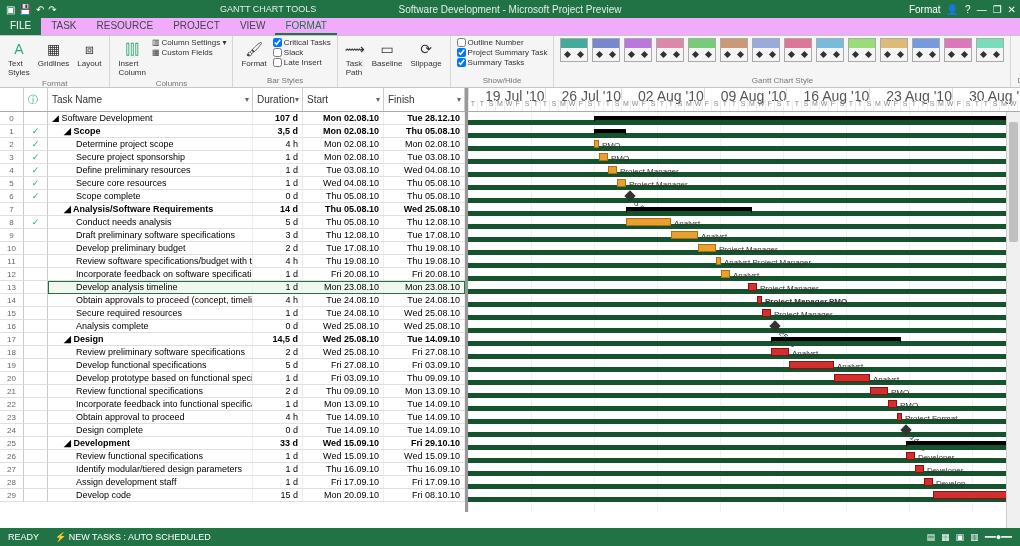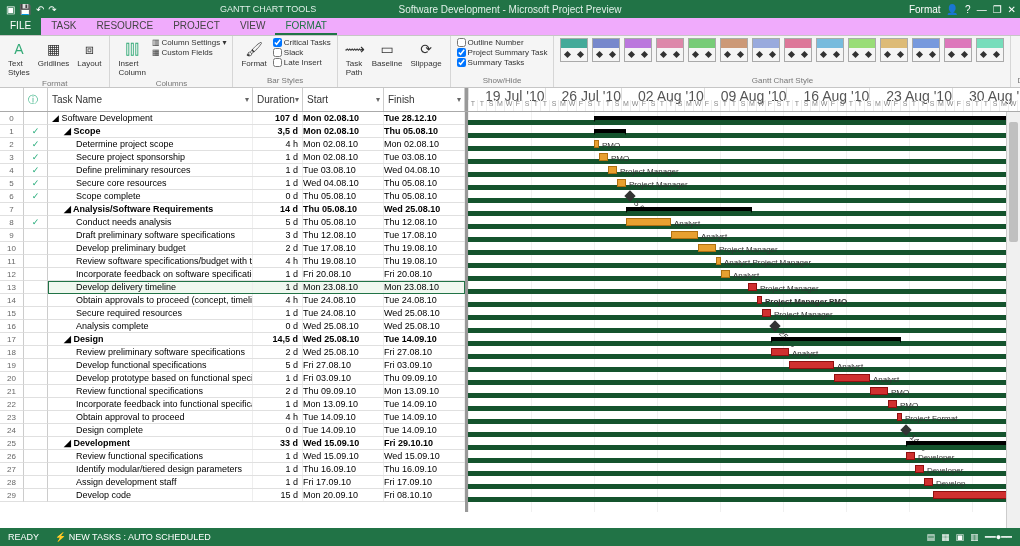--- a/index.html
+++ b/index.html
@@ -45,21 +45,21 @@
 .indicators div{height:13px;border-bottom:1px solid #e0e0e0;border-right:1px solid #ccc;text-align:center;line-height:13px;color:#2a7;font-size:9px}
 .task-table{flex:0 0 417px;border-right:3px solid #999}
 .trow{height:13px;display:flex;border-bottom:1px solid #e0e0e0}
 .trow.sel{outline:1px solid #217346;outline-offset:-1px;background:#f0f8f0}
 .trow .tname{flex:0 0 205px;border-right:1px solid #eee;padding-left:4px;white-space:nowrap;overflow:hidden;font-size:9px;line-height:13px}
 .trow .tname.l0{font-weight:normal;padding-left:4px}
 .trow .tname.l1{font-weight:bold;padding-left:16px}
 .trow .tname.l2{padding-left:28px}
 .trow .tdur{flex:0 0 50px;border-right:1px solid #eee;text-align:right;padding-right:4px;font-size:9px;line-height:13px}
 .trow .tdur.bold{font-weight:bold}
-.trow .tstart,.trow .tfinish{flex:0 0 81px;border-right:1px solid #eee;padding-right:4px;font-size:9px;line-height:13px;white-space:nowrap}
+.trow .tstart,.trow .tfinish{flex:0 0 81px;border-right:1px solid #eee;text-align:right;padding-right:4px;font-size:9px;line-height:13px;white-space:nowrap}
 .trow .tstart.bold,.trow .tfinish.bold{font-weight:bold}
 .gantt-body{flex:1;position:relative;overflow:hidden}
 .gantt-row{height:13px;border-bottom:5px solid #14532d;position:relative}
 .gbar{position:absolute;height:8px;top:2px}
 .gbar.summary{height:4px;top:4px;background:#000}
 .gbar.summary::before,.gbar.summary::after{content:"";position:absolute;top:0;width:0;height:0;border-top:6px solid #000}
 .gbar.summary::before{left:0;border-right:4px solid transparent}
 .gbar.summary::after{right:0;border-left:4px solid transparent}
 .gbar.task{background:#e8a030;border:1px solid #b07010}
 .gbar.crit{background:#d03030;border:1px solid #901010}
@@ -532,21 +532,21 @@
         <div class="tstart">Thu 19.08.10</div>
         <div class="tfinish">Thu 19.08.10</div>
       </div>
       <div class="trow">
         <div class="tname l2">Incorporate feedback on software specifications</div>
         <div class="tdur">1 d</div>
         <div class="tstart">Fri 20.08.10</div>
         <div class="tfinish">Fri 20.08.10</div>
       </div>
       <div class="trow sel">
-        <div class="tname l2">Develop delivery timeline</div>
+        <div class="tname l2">Develop analysis timeline</div>
         <div class="tdur">1 d</div>
         <div class="tstart">Mon 23.08.10</div>
         <div class="tfinish">Mon 23.08.10</div>
       </div>
       <div class="trow">
         <div class="tname l2">Obtain approvals to proceed (concept, timeline, budget)</div>
         <div class="tdur">4 h</div>
         <div class="tstart">Tue 24.08.10</div>
         <div class="tfinish">Tue 24.08.10</div>
       </div>

